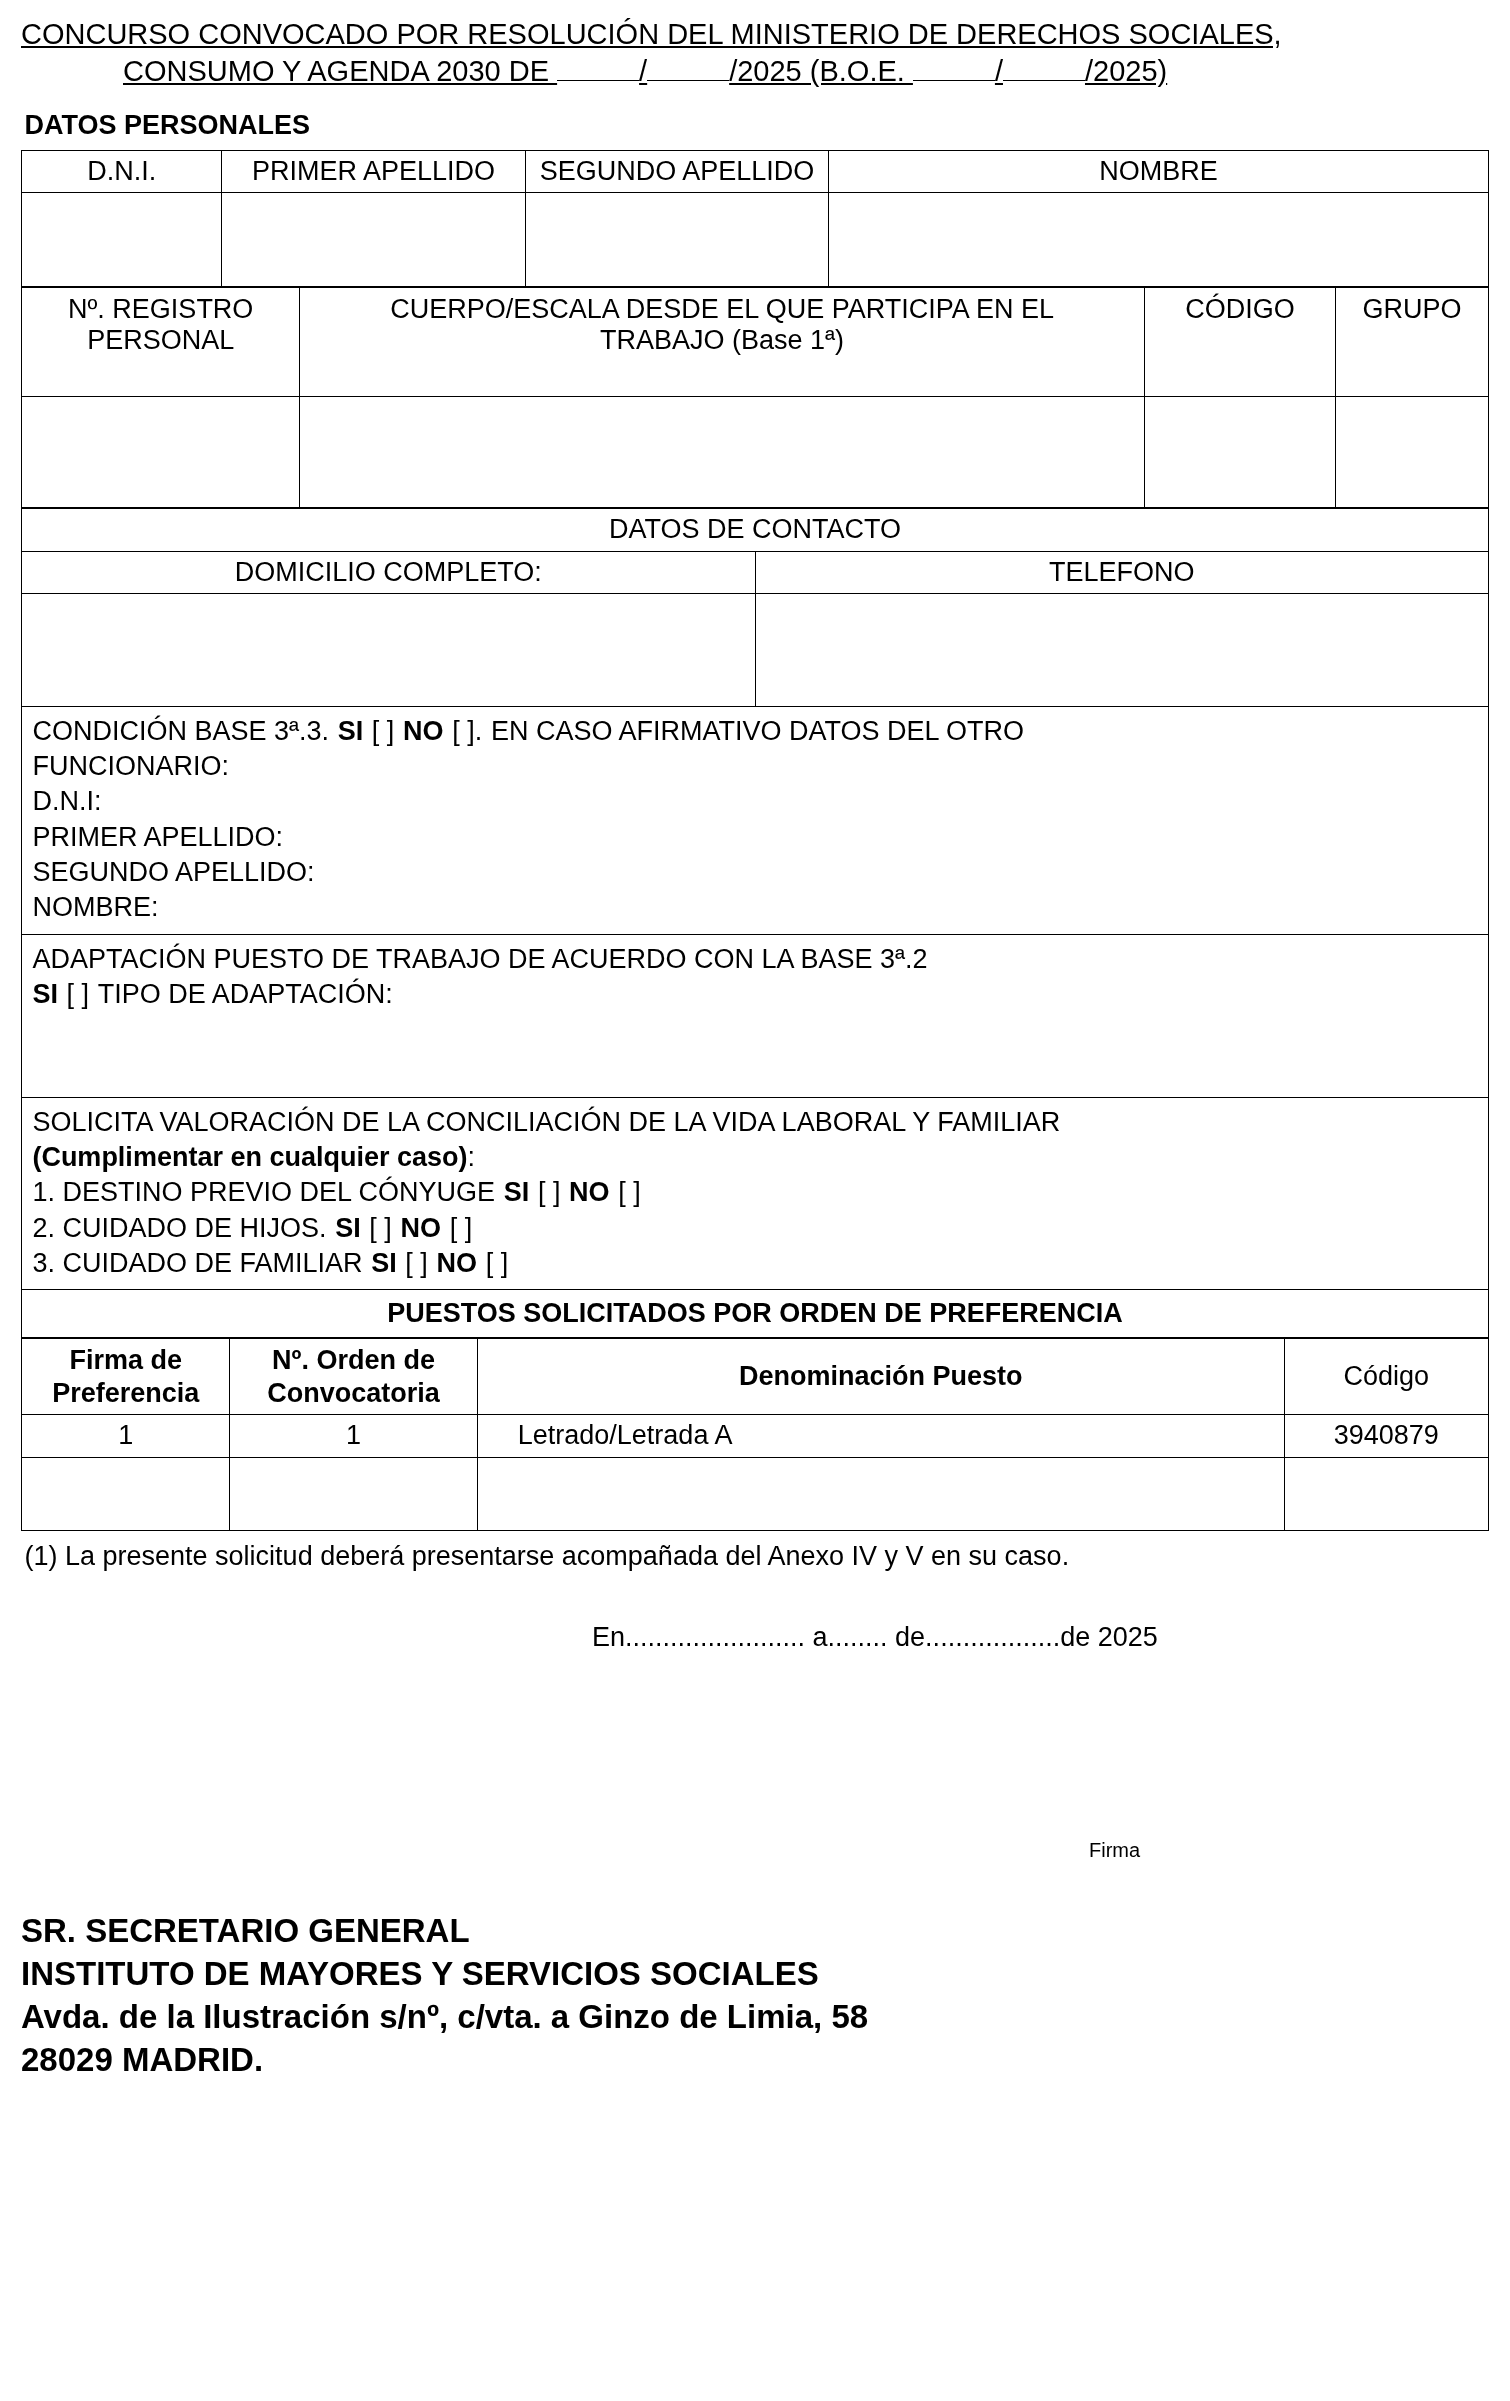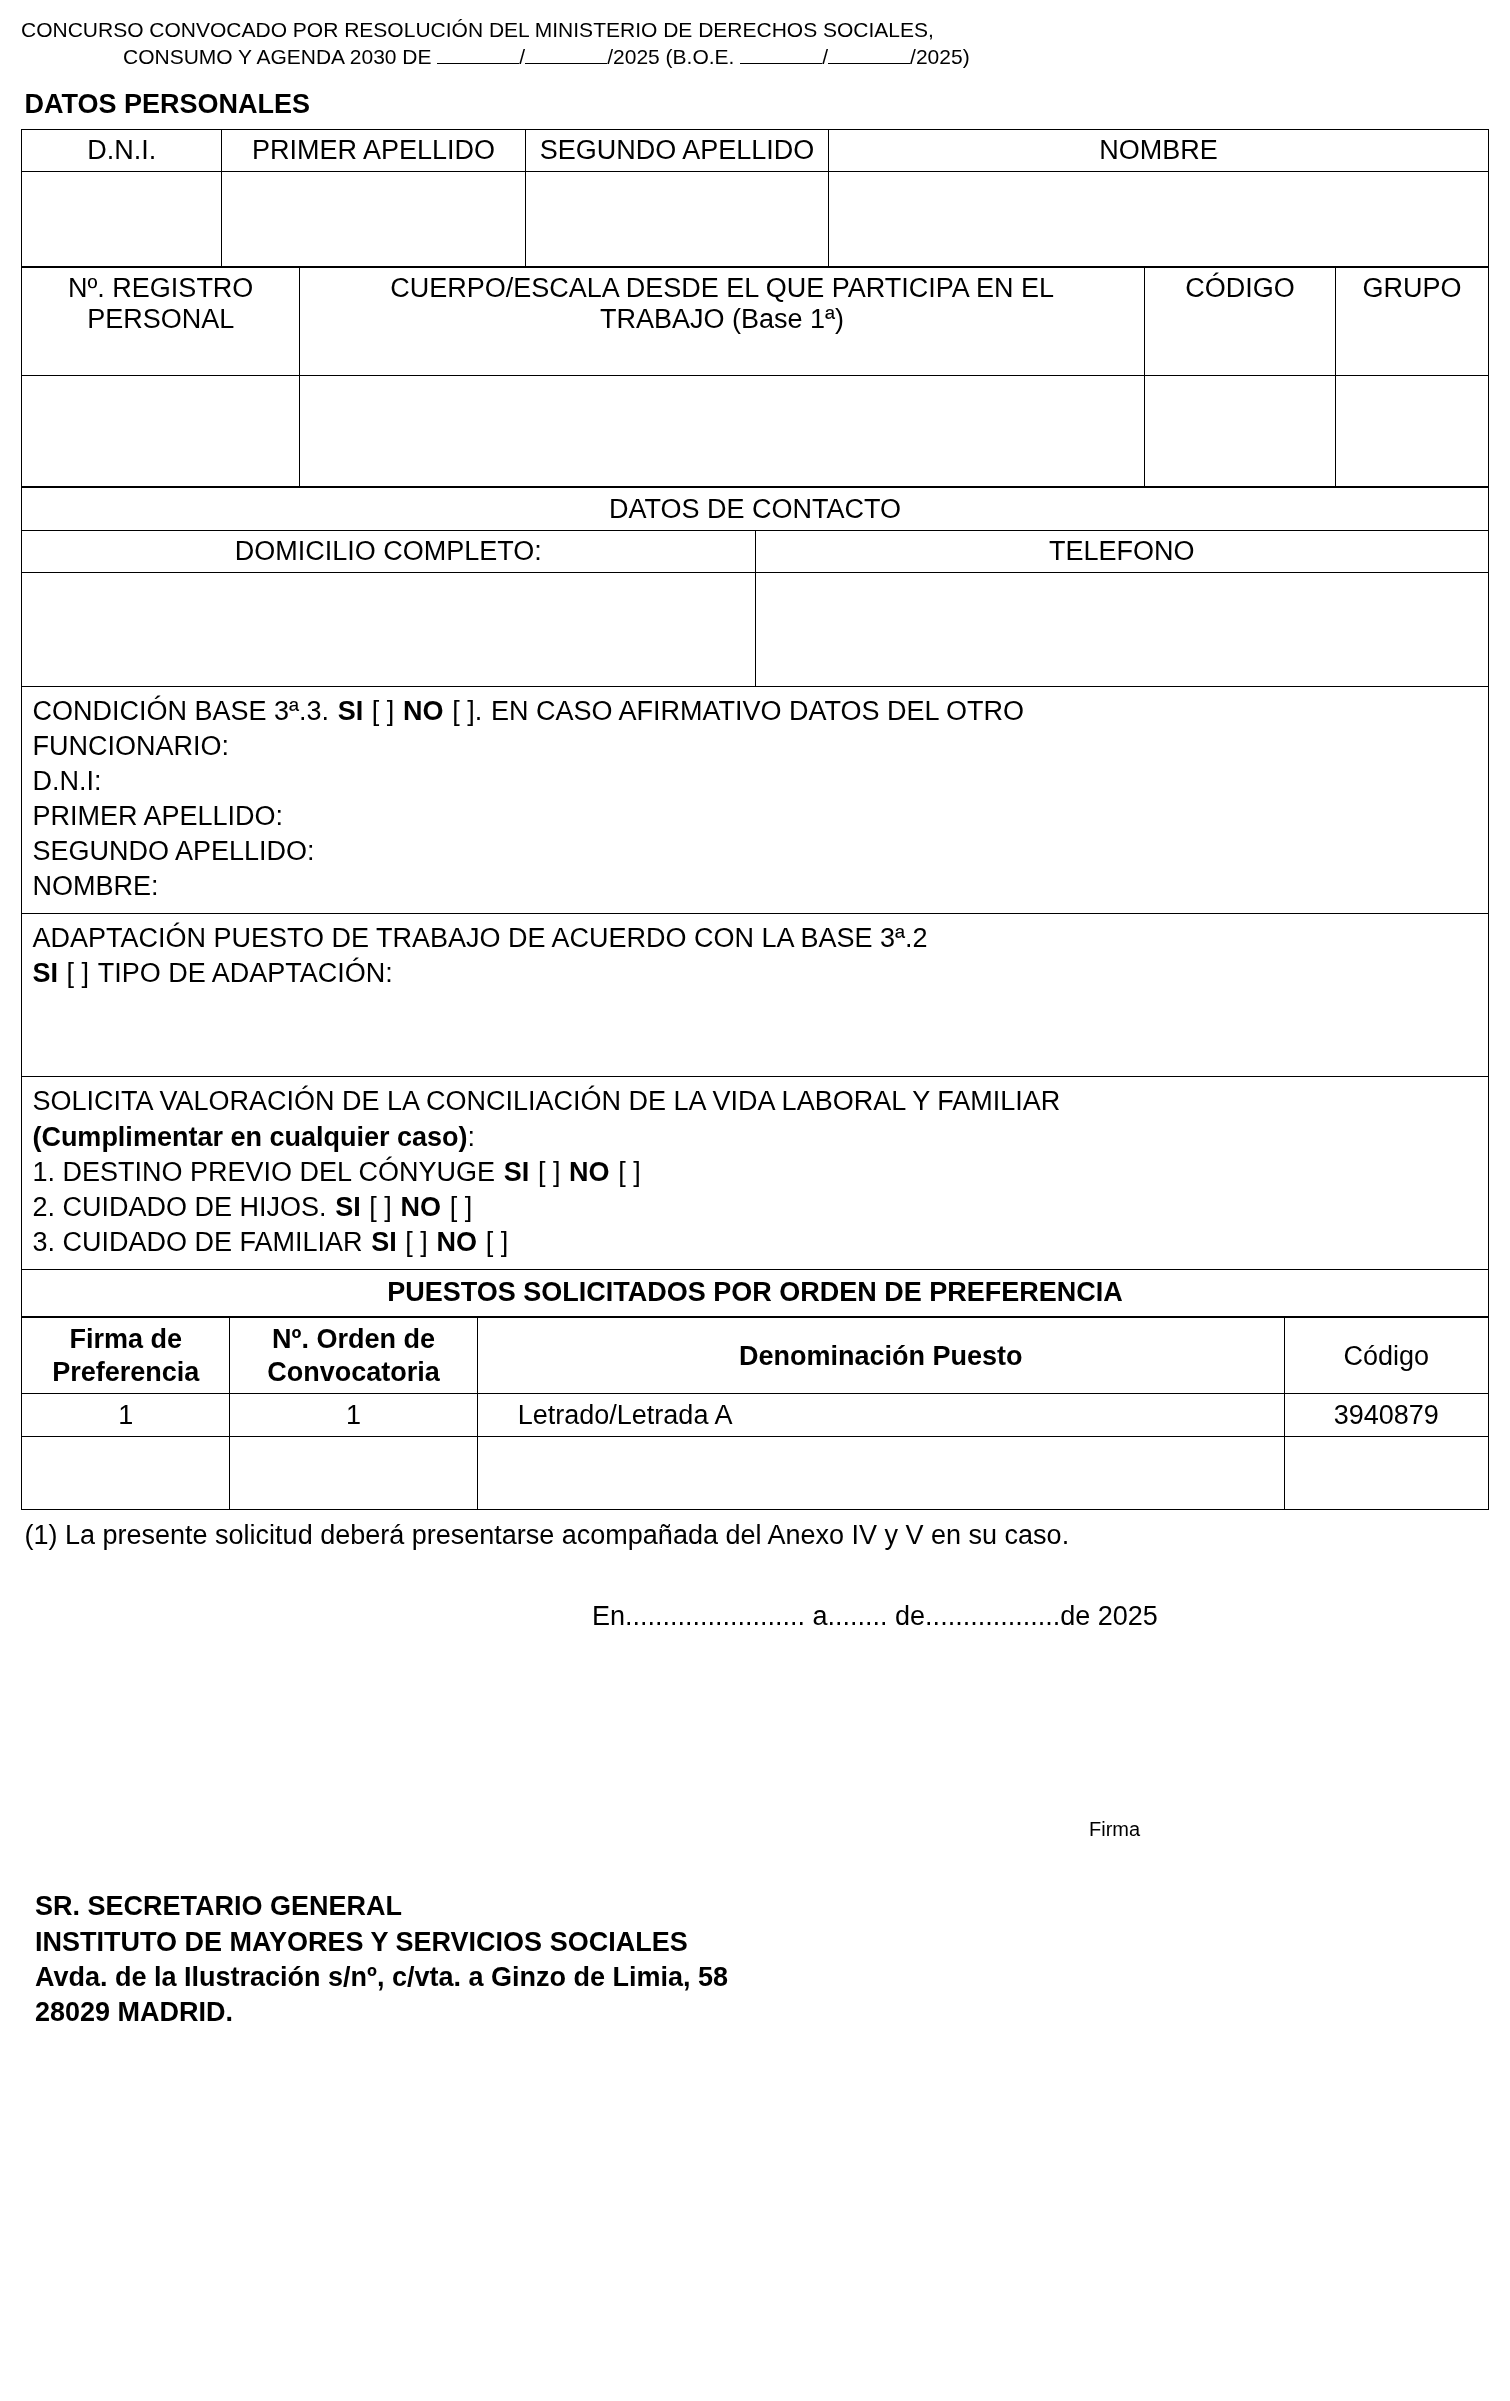--- a/index.html
+++ b/index.html
@@ -13,23 +13,24 @@
   }
   .page {
     width: 1510px;
     min-height: 2401px;
     box-sizing: border-box;
     padding: 15.6px 21px 0 21px;
     position: relative;
   }
   
   .doc-header {
-    font-size: 21px;
+    font-size: 29px;
     line-height: 1.30;
     margin: 0 0 19px 0;
+    text-decoration: underline;
   }
   .doc-header .line2 {
     padding-left: 102px;
   }
   .sec-title {
     font-size: 27px;
     font-weight: bold;
     margin: 0 0 8.7px 3.5px;
   }
   
@@ -110,24 +111,24 @@
     font-size: 27px;
     margin: 50px 0 0 0;
     padding-left: 571px;
   }
   .firma {
     font-size: 20px;
     margin: 186px 0 0 0;
     padding-left: 1068px;
   }
   .signoff {
-    font-size: 27px;
+    font-size: 33px;
     font-weight: bold;
     line-height: 1.30;
-    margin: 48px 0 0 14px;
+    margin: 48px 0 0 0;
   }
   .sp-sm { display: inline-block; width: 8.7px; }
   .u-blank { display: inline-block; border-bottom: 1.7px solid #000; width: 82px; }
 </style>
 </head>
 <body>
 
 <div class="page">
 
   <div class="doc-header">

